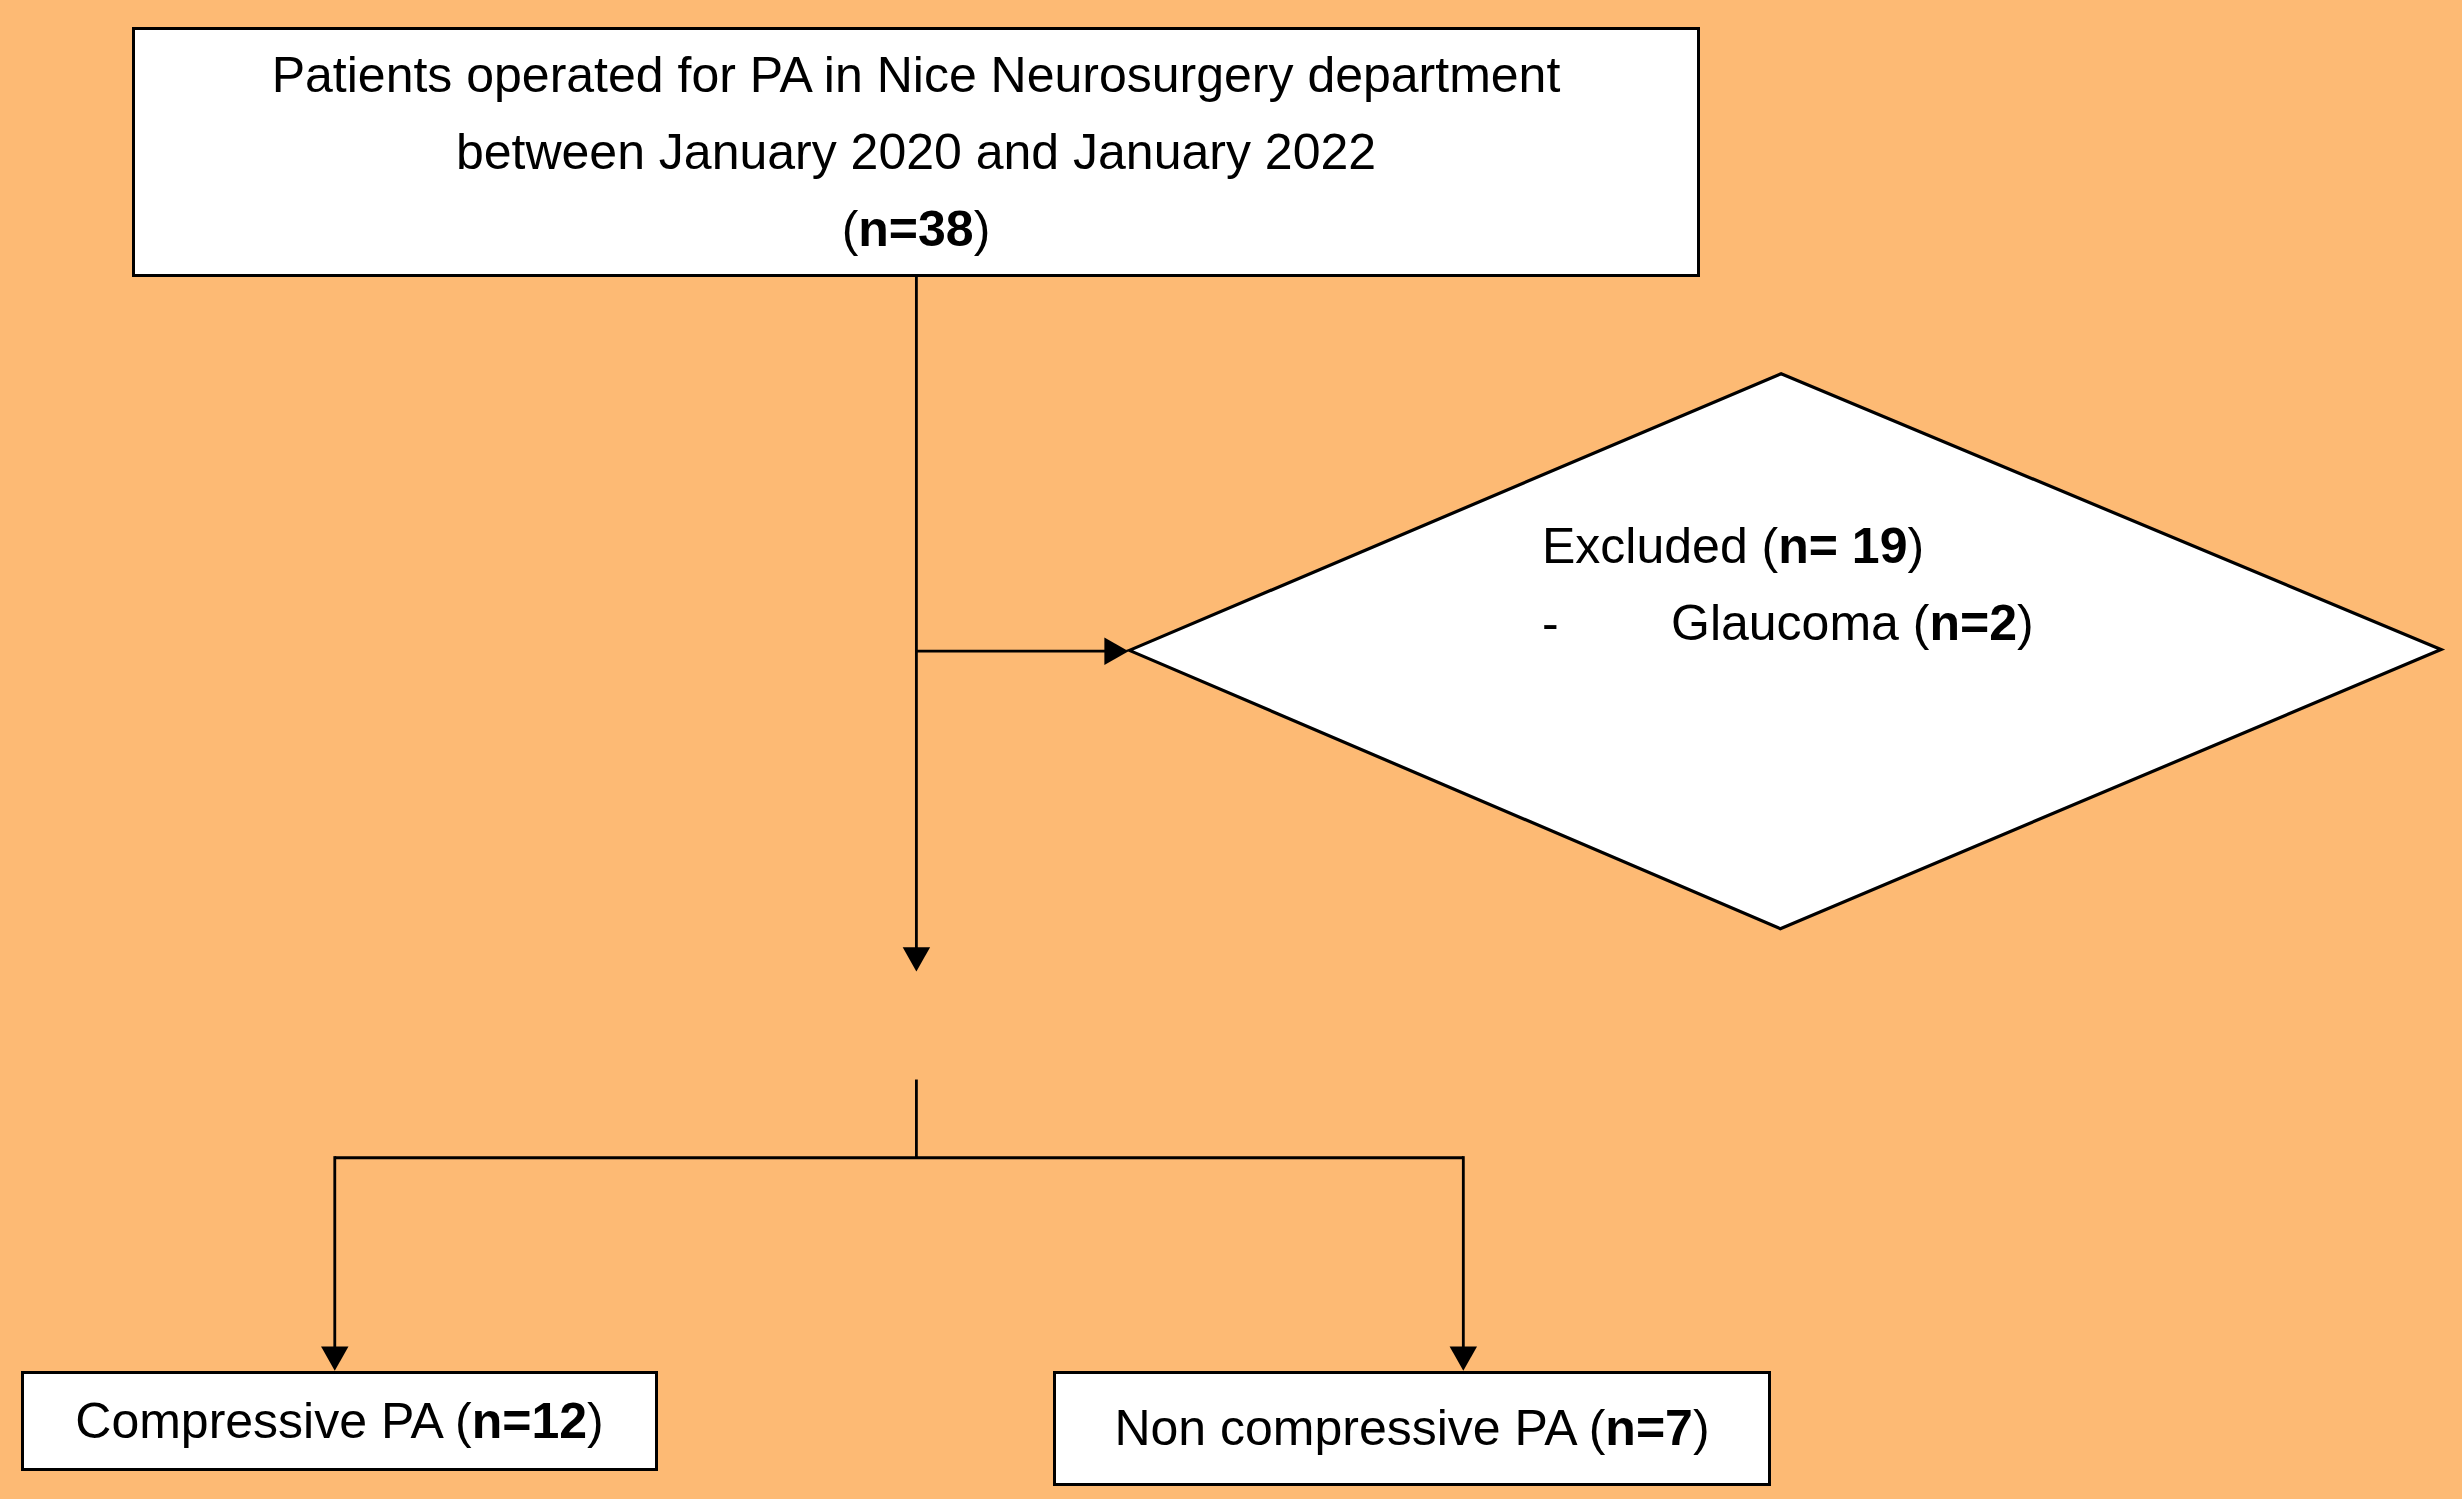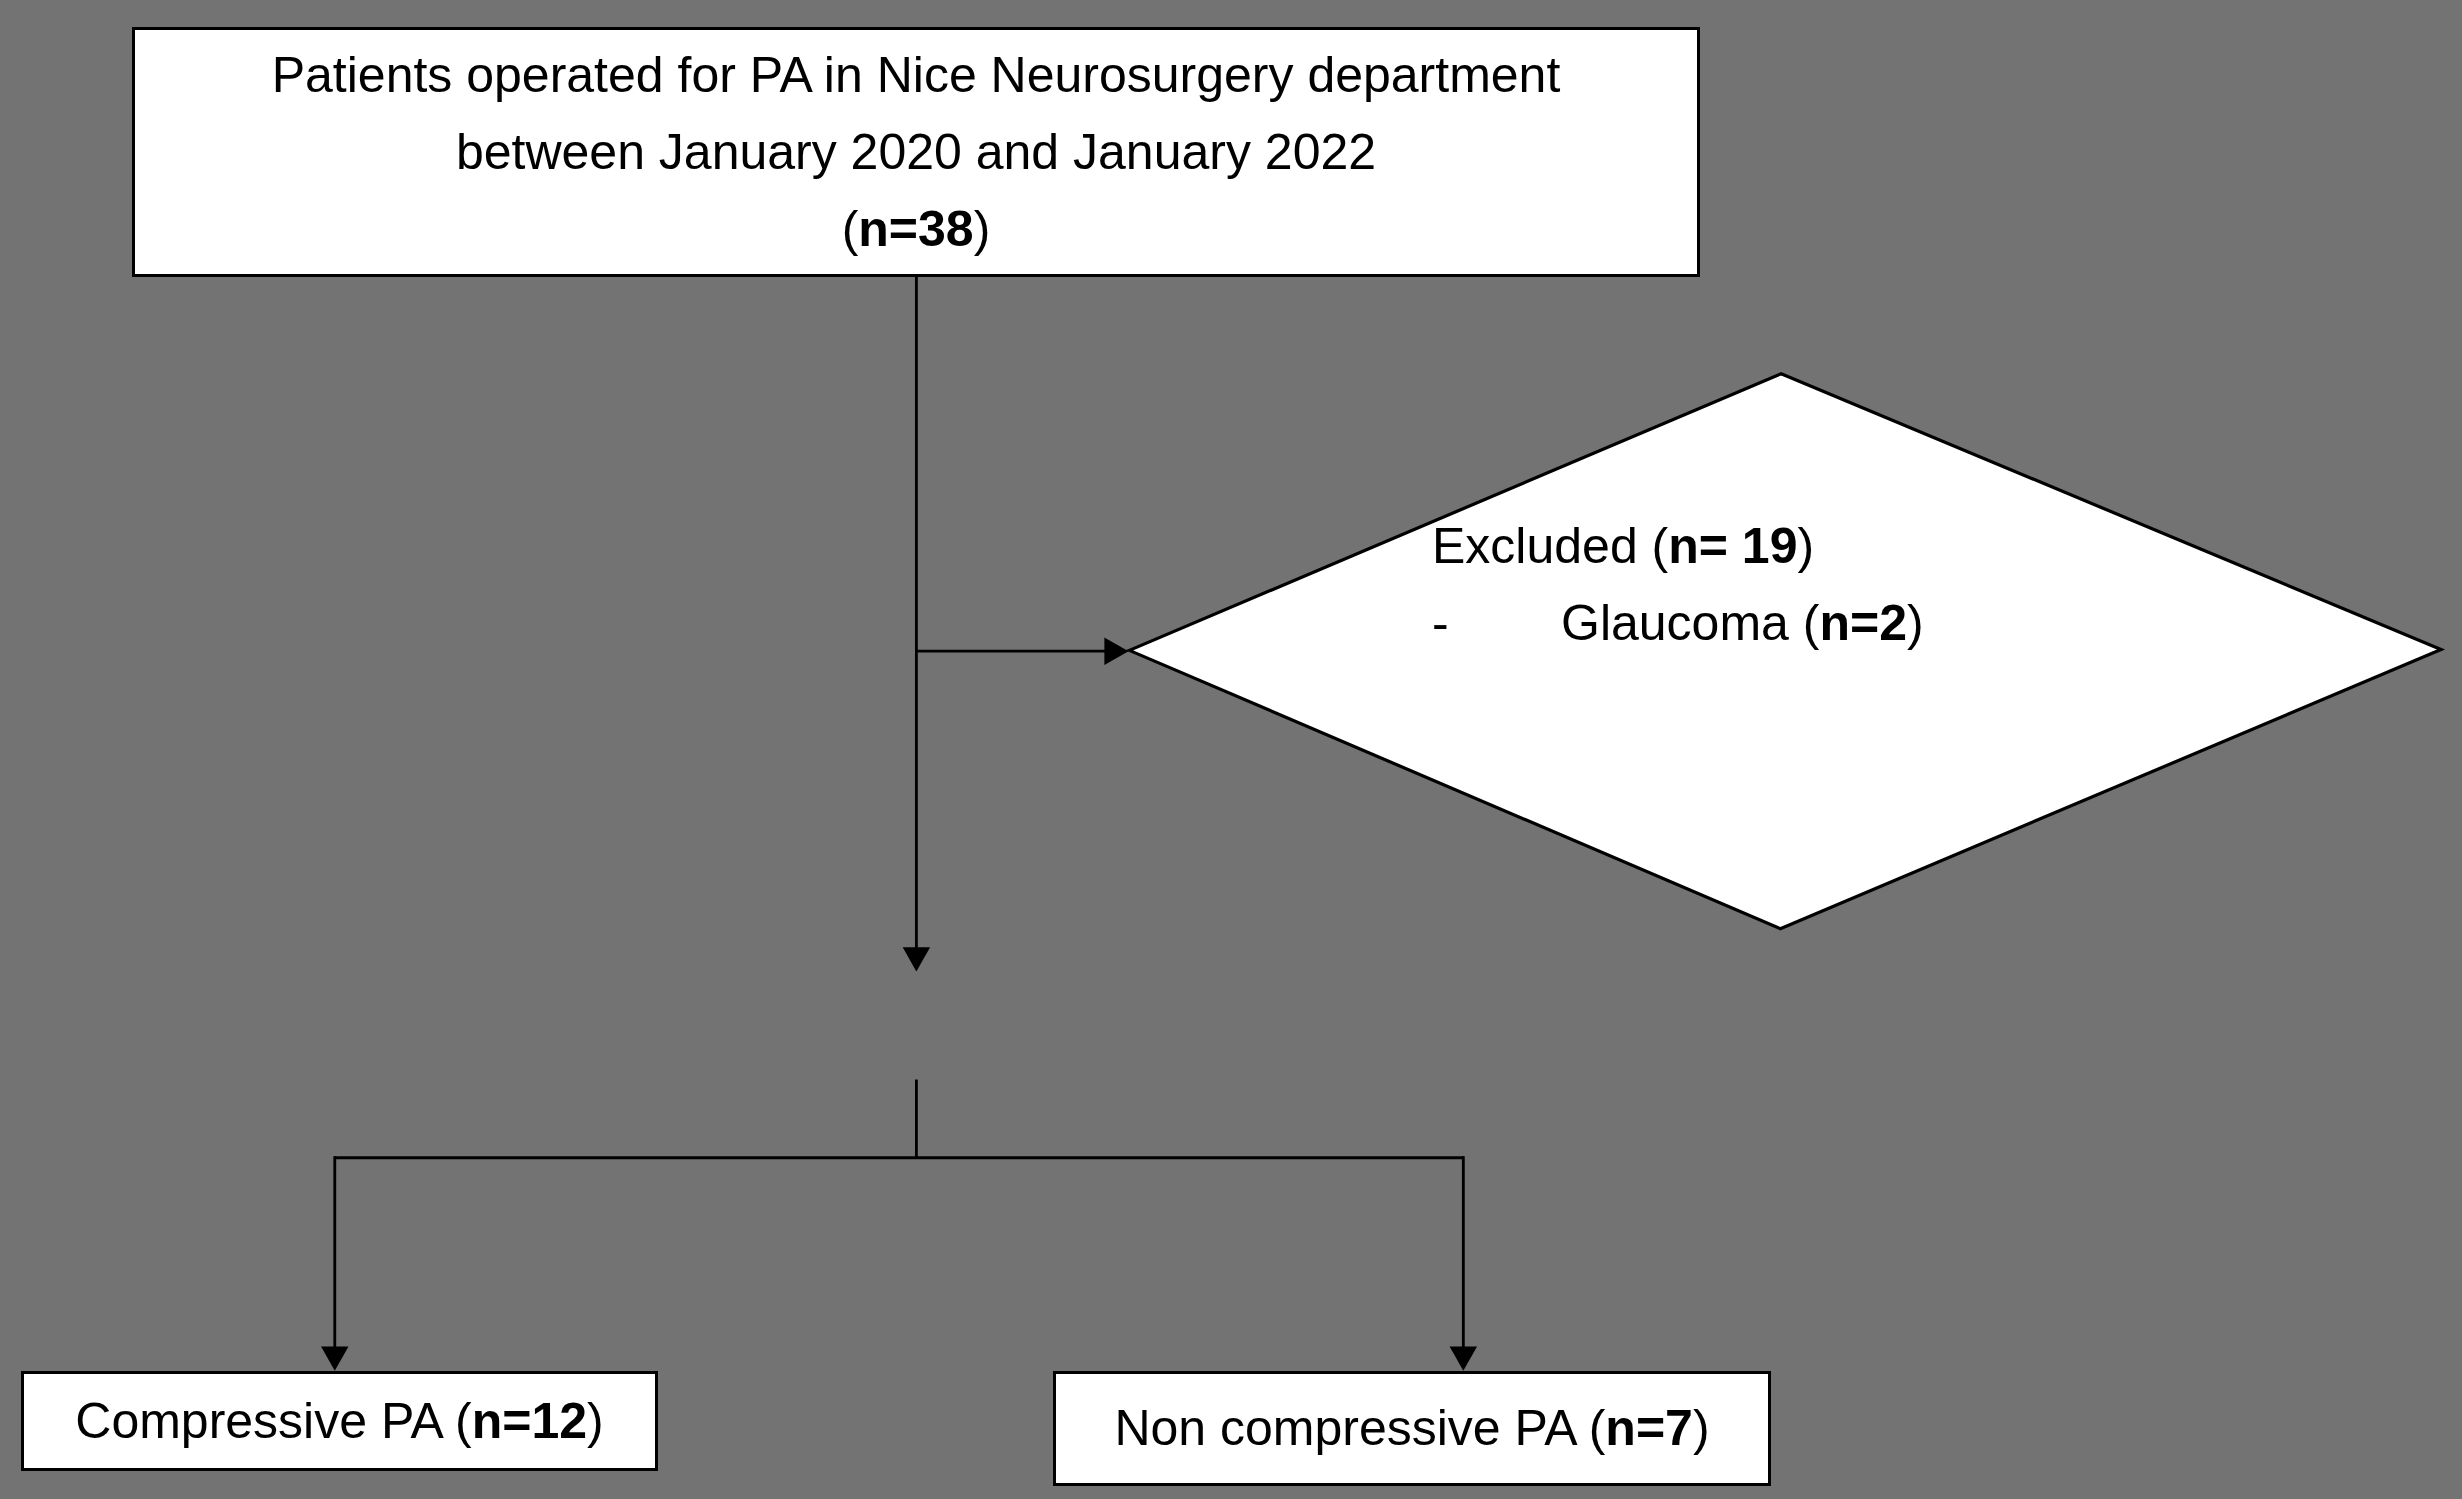--- a/index.html
+++ b/index.html
@@ -1,38 +1,38 @@
 <!DOCTYPE html>
 <html style="font-size:13px"><head>
 <meta charset="utf-8">
 <style>
   html,body{margin:0;padding:0;background:#ffffff;}
   body{
     width:2462px;height:1500px;
     font-family:"Liberation Sans",sans-serif;
     color:#000;
   }
-  #canvas{position:relative;width:2462px;height:1500px;overflow:hidden;background:#737373;}
+  #canvas{position:relative;width:2462px;height:1500px;overflow:hidden;background:#fdba74;}
   #connector-layer{position:absolute;left:0;top:0;width:2462px;height:1500px;}
 
   .box{
     position:absolute;box-sizing:border-box;
     background:#fff;border:3.2px solid #000;
     display:flex;flex-direction:column;align-items:center;justify-content:center;
     text-align:center;font-size:50px;line-height:77px;white-space:nowrap;
   }
   .box-top{left:132px;top:27px;width:1568px;height:250px;}
   .box-included{left:583px;top:973px;width:672px;height:106px;}
   .box-left{left:21px;top:1371px;width:637px;height:100px;}
   .box-right{left:1053px;top:1371px;width:718px;height:115px;}
 
   .nb{font-weight:bold;}
 
   .diamond-text{
-    position:absolute;left:1432px;top:508px;
+    position:absolute;left:1542px;top:508px;
     font-size:50px;line-height:77px;white-space:nowrap;
   }
   .diamond-text .row{display:block;}
   .dash{display:inline-block;width:129px;}
 </style>
 </head>
 <body>
 
 <div id="canvas">
 

